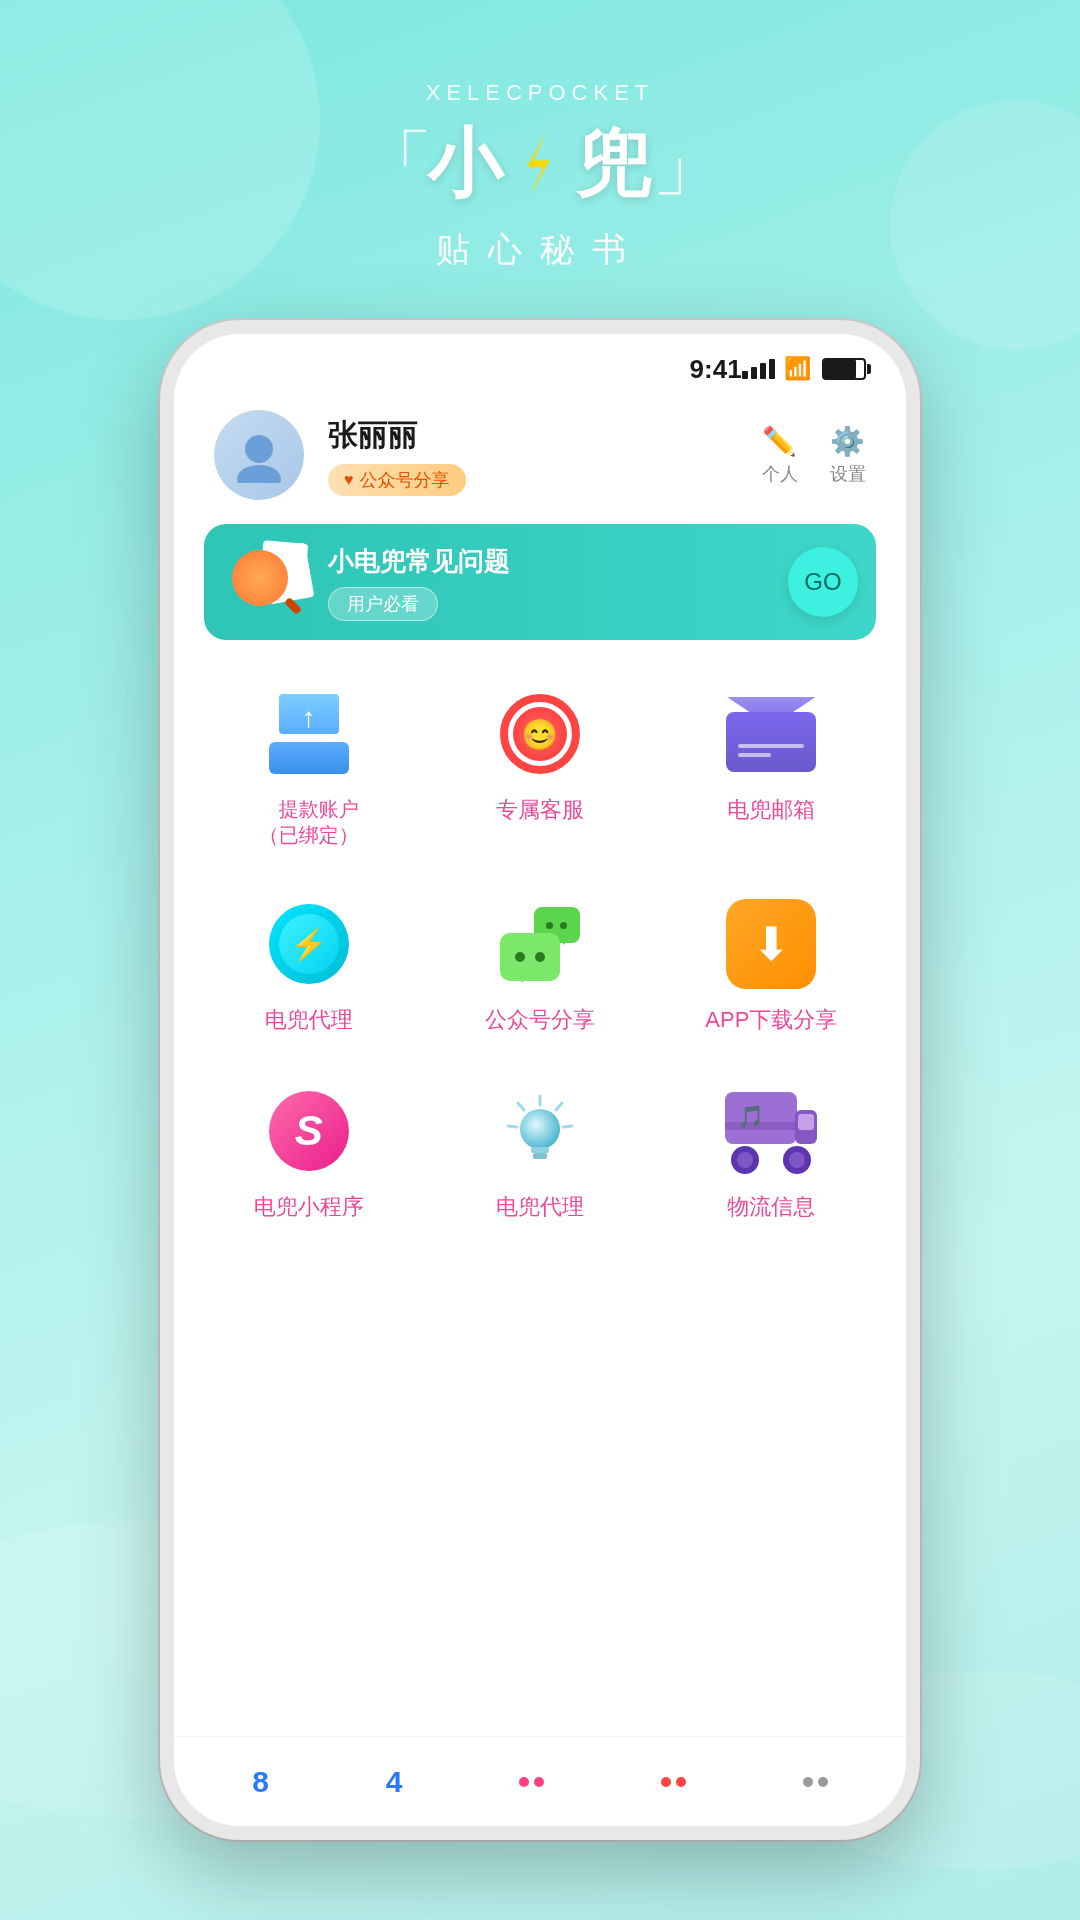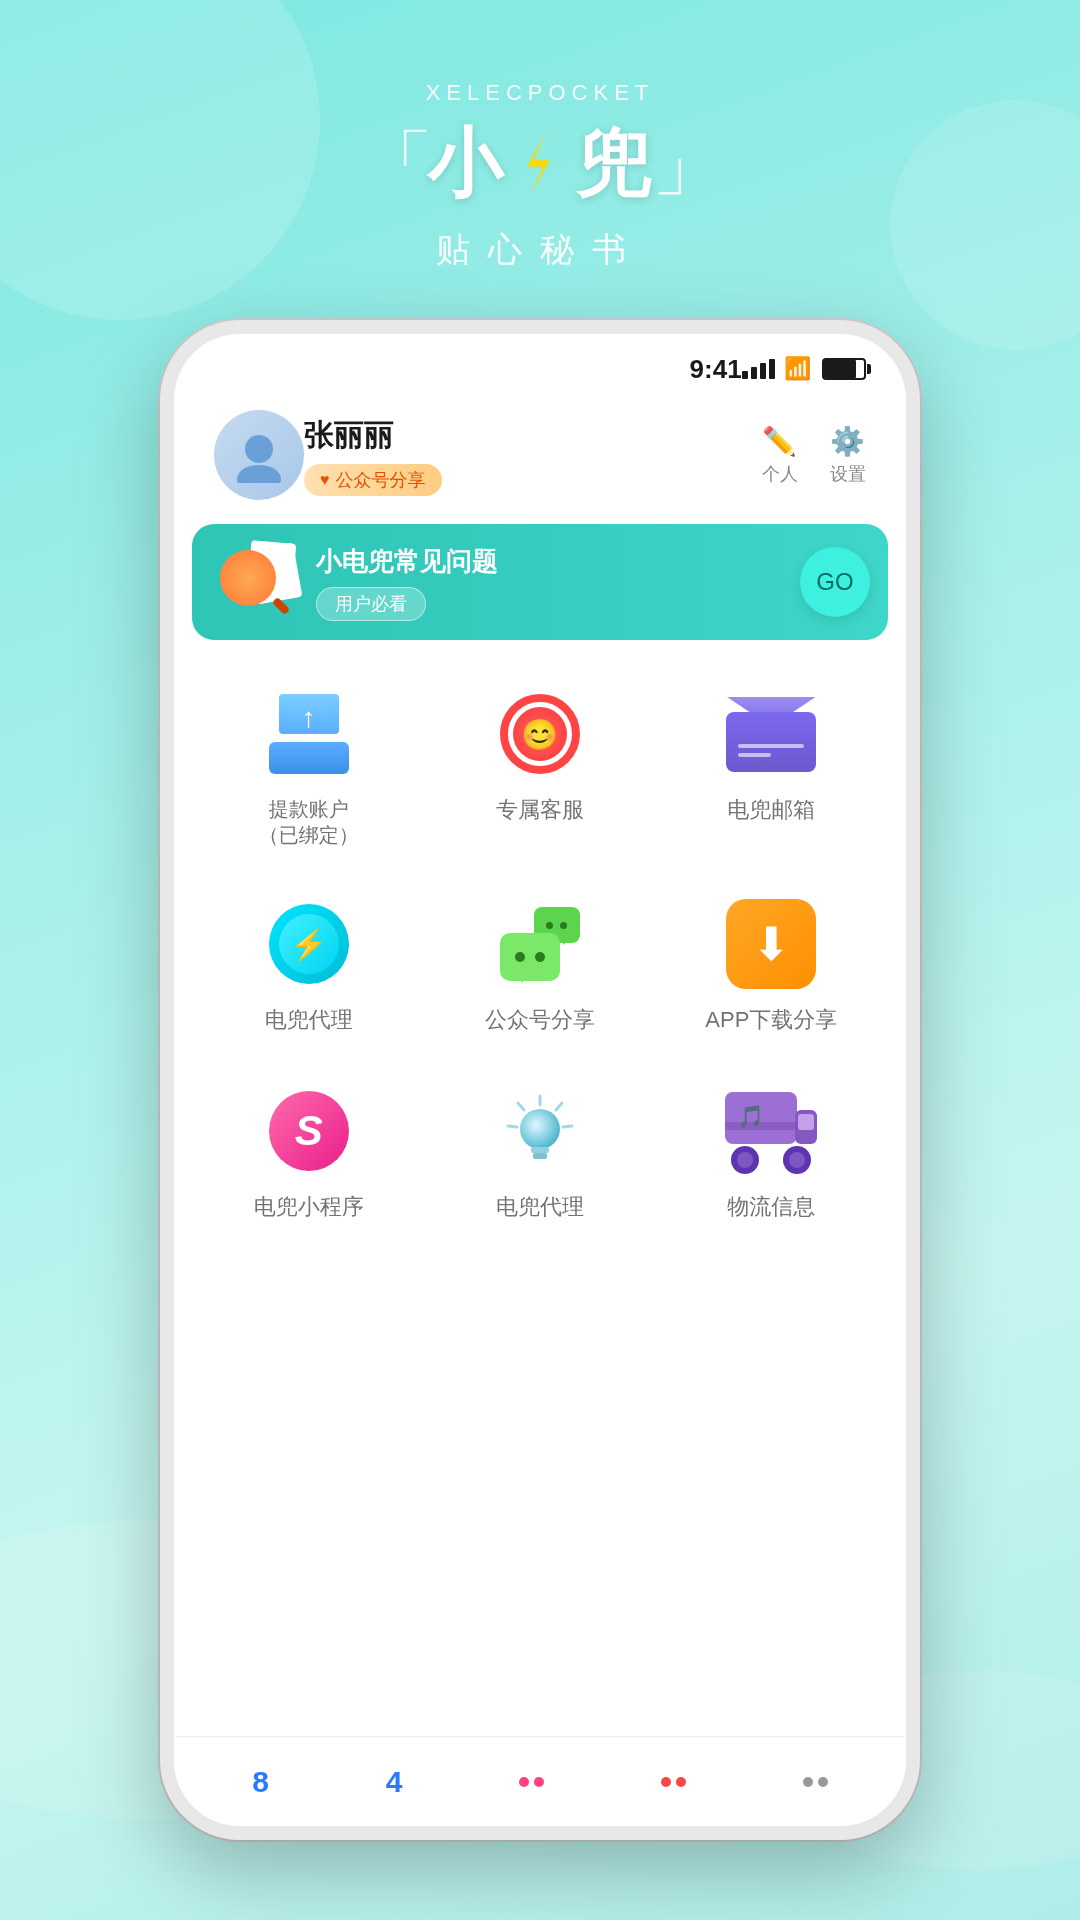--- a/index.html
+++ b/index.html
@@ -196,20 +196,21 @@
       height: 100%;
       background: #1a1a1a;
       border-radius: 1px;
     }
 
     
     .profile-header {
       display: flex;
       align-items: center;
       padding: 20px 40px 16px;
+      gap: 24px;
     }
 
     .avatar-container {
       width: 90px;
       height: 90px;
       background: linear-gradient(135deg, #c5daf0, #a8c8e8);
       border-radius: 50%;
       display: flex;
       align-items: center;
       justify-content: center;
@@ -261,21 +262,21 @@
       color: #888;
     }
 
     .action-label {
       font-size: 18px;
       color: #888;
     }
 
     
     .banner {
-      margin: 8px 18px 24px;
+      margin: 8px 30px 24px;
       background: linear-gradient(90deg, #2ec4b6, #3dd6c8);
       border-radius: 22px;
       padding: 18px 18px;
       display: flex;
       align-items: center;
       gap: 16px;
       position: relative;
       overflow: hidden;
     }
 
@@ -393,22 +394,22 @@
     .menu-icon-wrapper {
       width: 100px;
       height: 100px;
       display: flex;
       align-items: center;
       justify-content: center;
     }
 
     .menu-label {
       font-size: 22px;
-      color: #737373;
-      text-align: center;
+      color: #ec4899;
+      text-align: right;
       line-height: 1.3;
     }
 
     
     .icon-withdraw {
       width: 90px;
       height: 80px;
       position: relative;
     }
 

